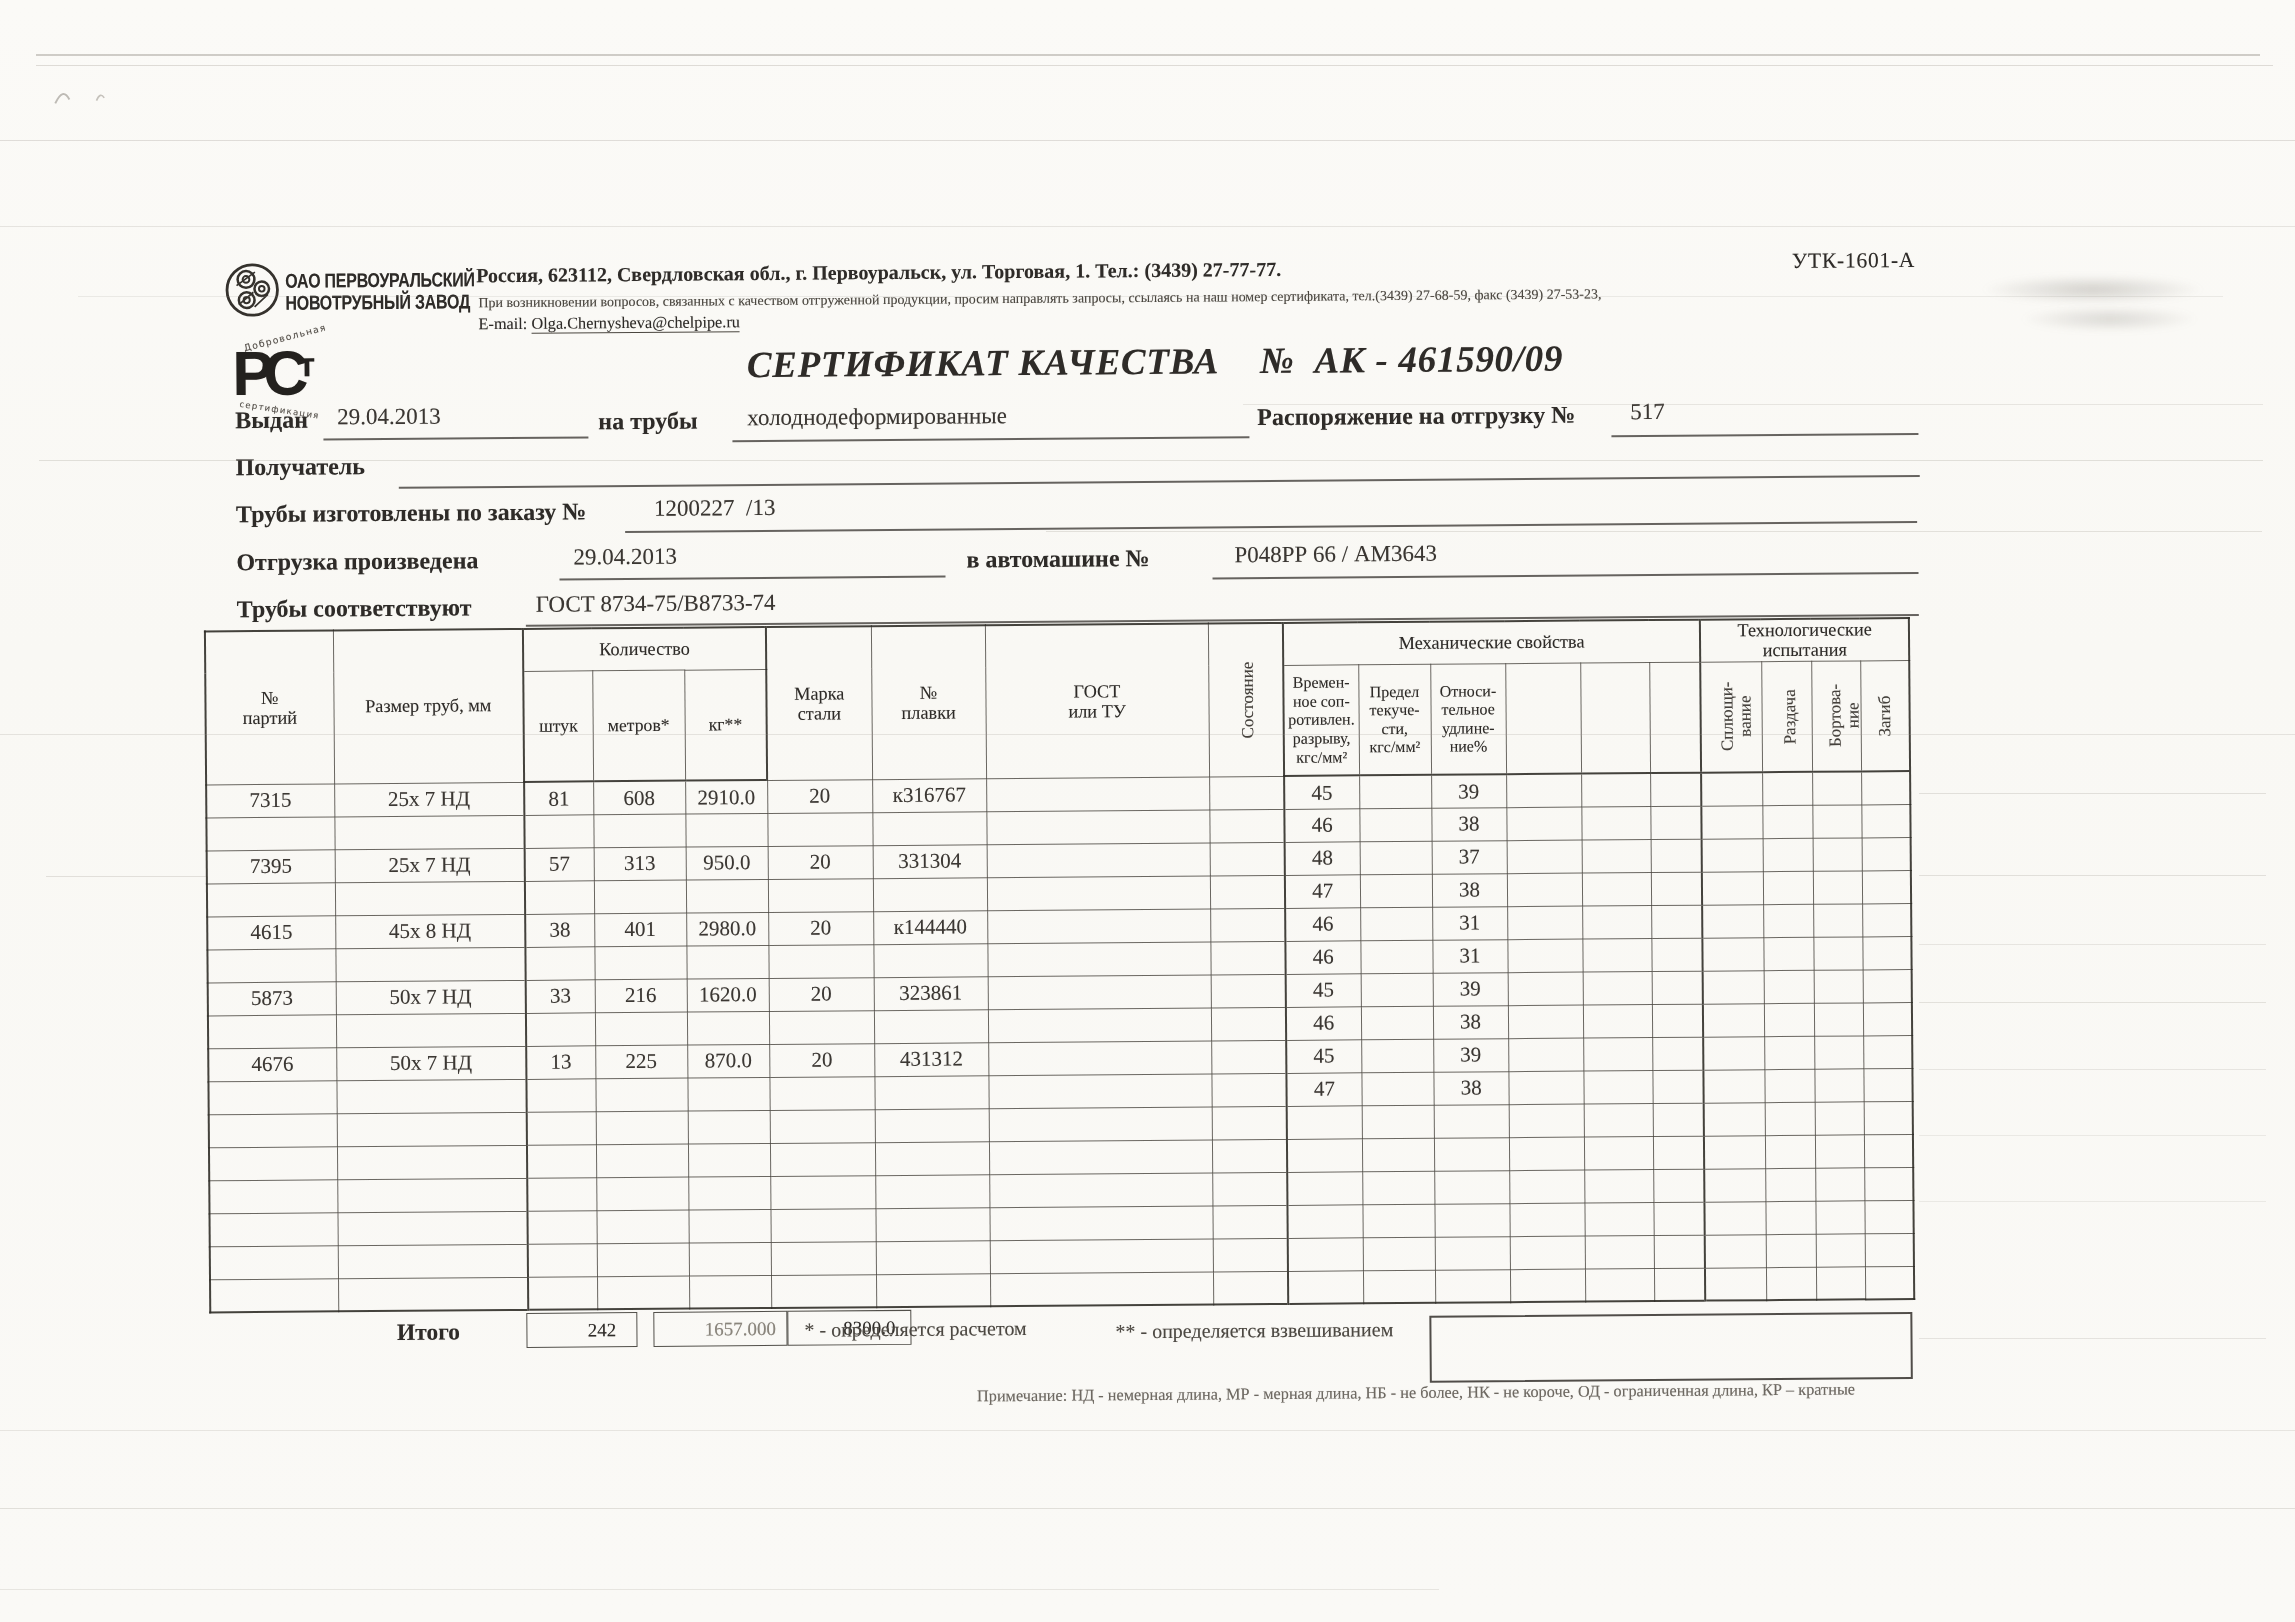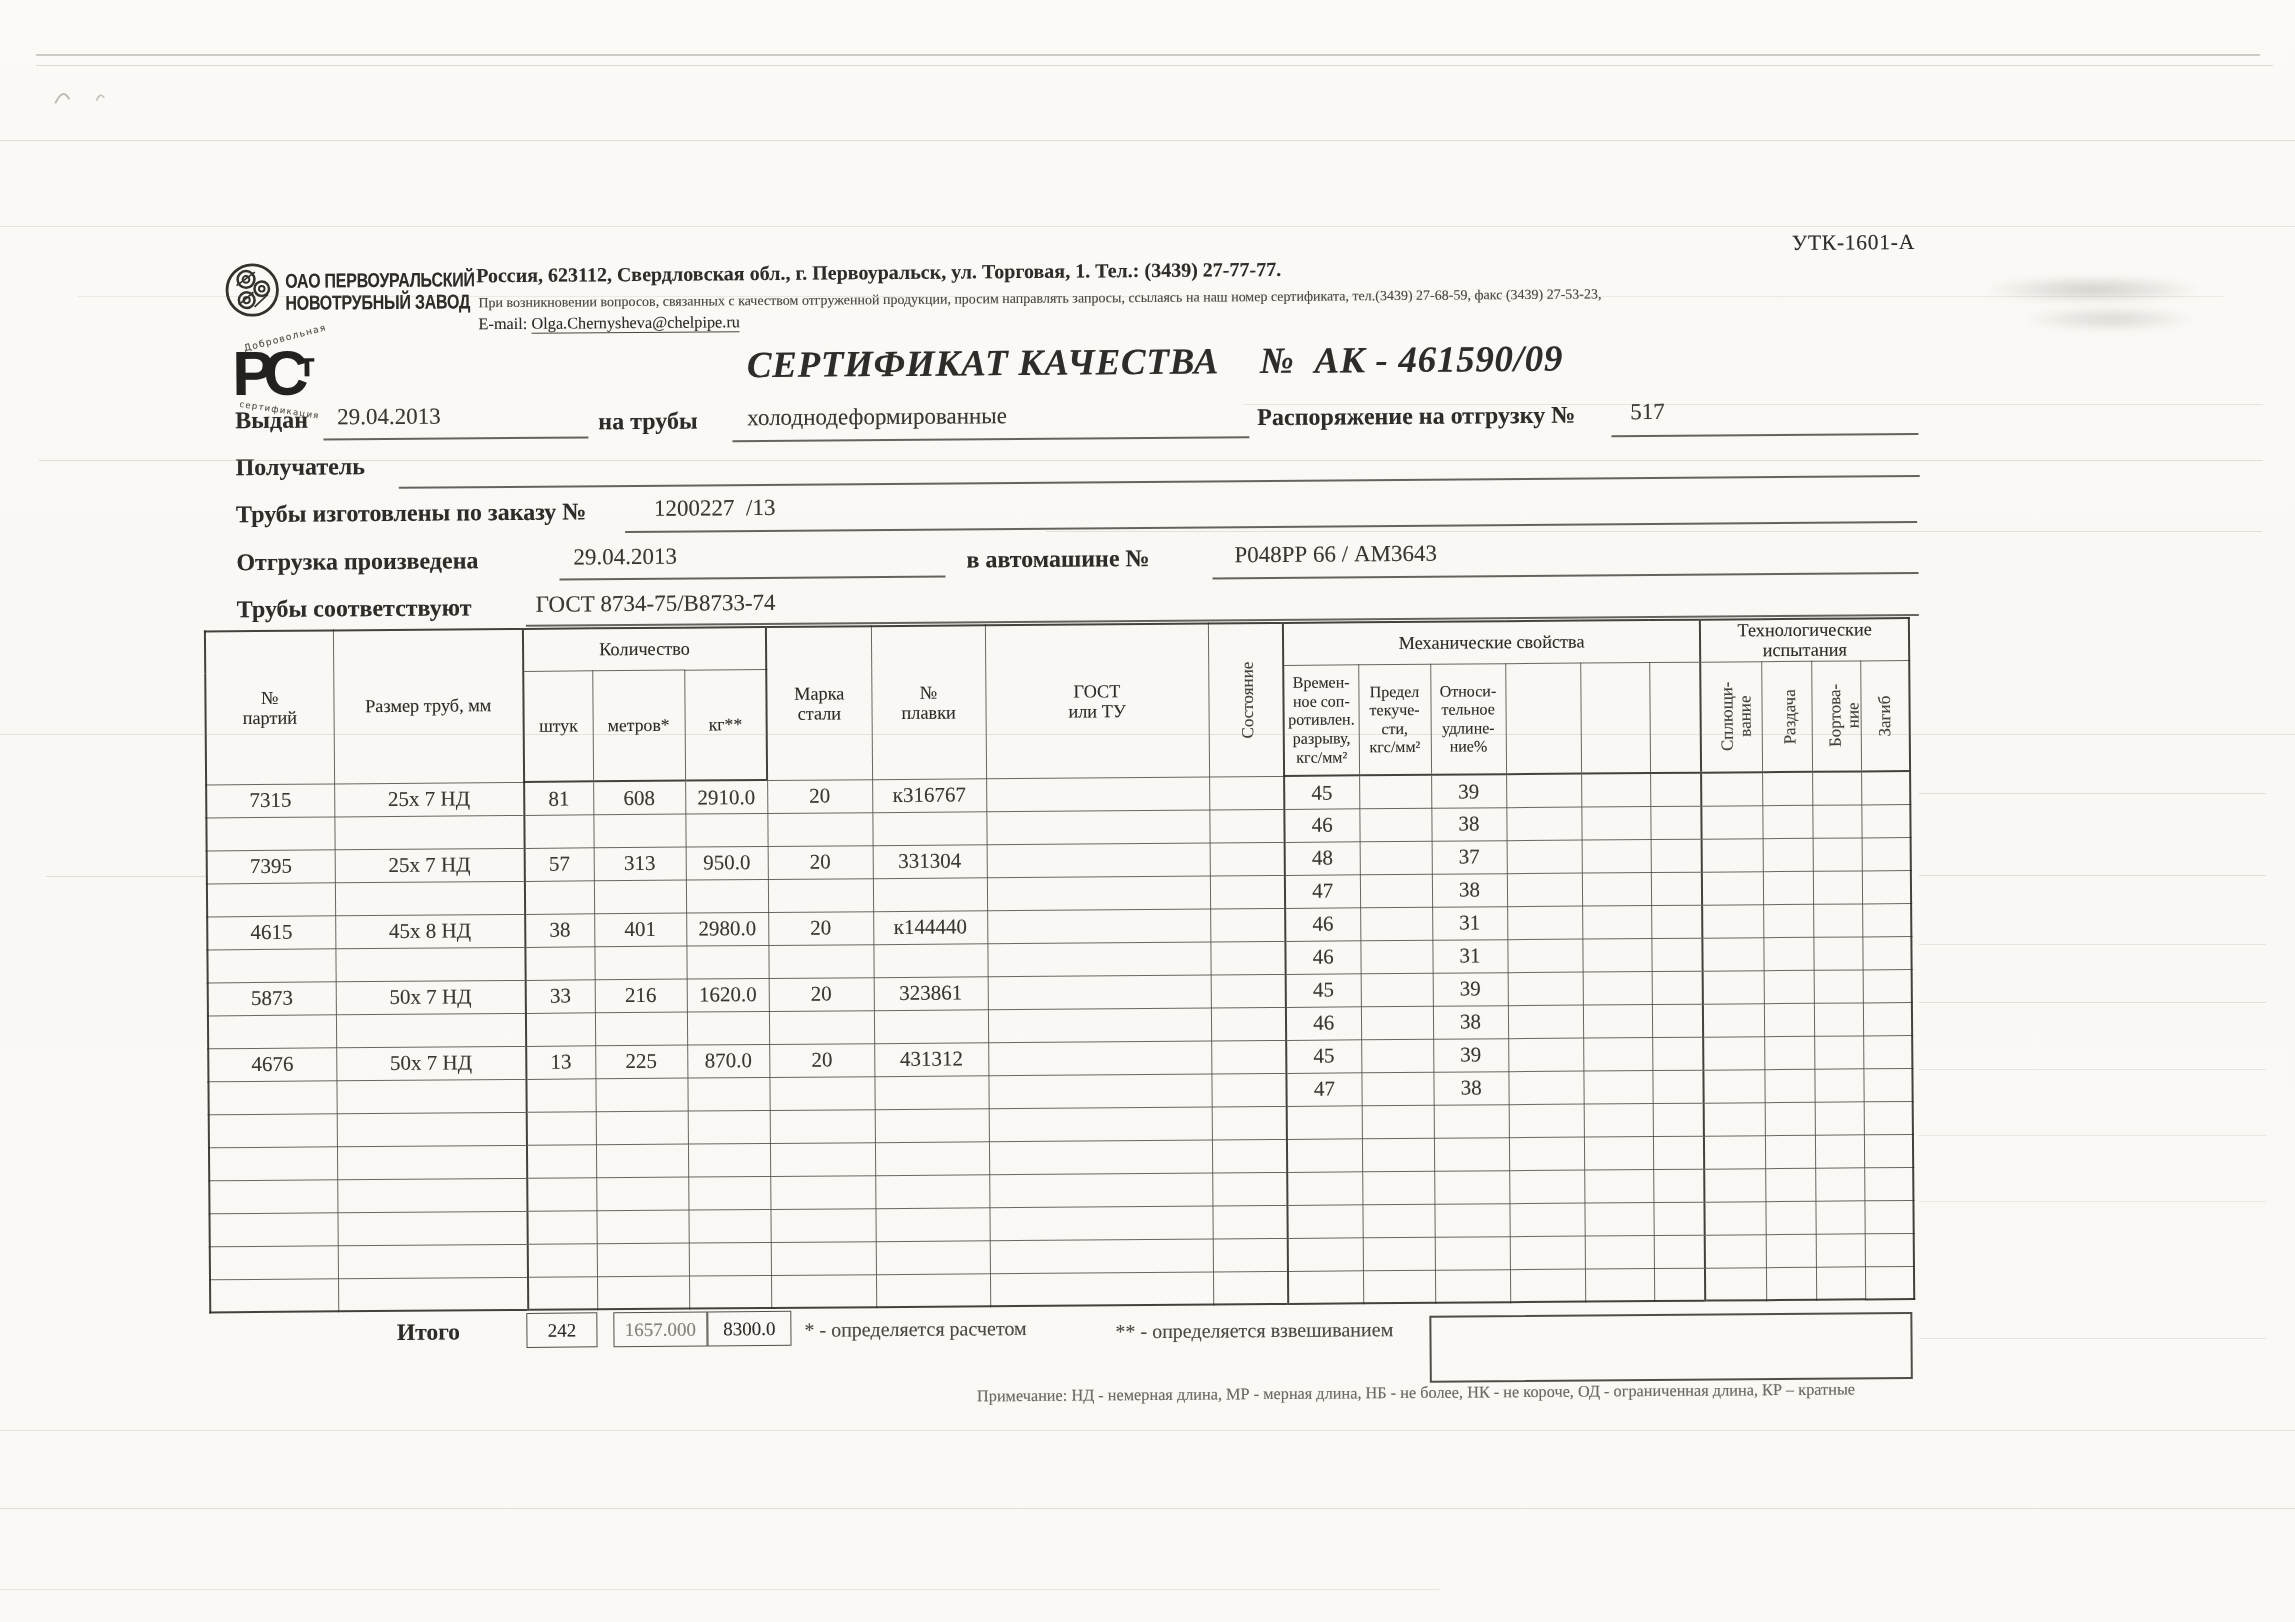--- a/index.html
+++ b/index.html
@@ -34,21 +34,21 @@
   .pre{white-space:pre-line;line-height:1.12;}
   .small{font-size:16px;line-height:1.16;}
   .vt{display:inline-block;transform:rotate(-90deg);white-space:pre;font-size:17px;line-height:1.05;color:#45413c;}
   .vt2{white-space:pre-line;}
   .bL{border-left:2px solid rgba(48,45,40,.9) !important;}
   tr.body{height:33px;}
   tr.body td{font-size:21px;color:#3b3733;}
   
   .totlbl{font-weight:bold;font-size:23.5px;}
   .totbox{position:absolute;display:flex;}
-  .totcell{border:1.6px solid rgba(52,49,44,.85);border-left-width:1px;height:33px;display:flex;align-items:center;justify-content:center;font-size:19px;}
+  .totcell{border:1.6px solid rgba(52,49,44,.85);border-left-width:1px;height:33px;display:flex;align-items:center;justify-content:center;font-size:19px;padding-left:40px;}
   .totcell:first-child{border-left-width:1.6px;}
   .faded{color:#8a857c;margin-left:16px;}
   .fnote{font-size:20px;color:#4c4842;white-space:pre;}
   .remark{font-size:16.3px;color:#6e6962;white-space:pre;}
   .emptybox{position:absolute;border:2px solid rgba(50,47,42,.85);}
   
   .streak{position:absolute;background:#9a958c;pointer-events:none;}
   .smudge{position:absolute;border-radius:50%;filter:blur(3.3px);pointer-events:none;}
   .rst-arc{position:absolute;font-size:9.2px;letter-spacing:1.3px;color:#55504a;white-space:pre;font-family:"DejaVu Sans",sans-serif;}
 </style>
@@ -72,21 +72,21 @@
     </svg>
   </div>
 
   <div class="abs coname" style="left:290px;top:263px;">ОАО ПЕРВОУРАЛЬСКИЙ
 НОВОТРУБНЫЙ ЗАВОД</div>
 
   <div class="abs addr1" style="left:481px;top:259px;">Россия, 623112, Свердловская обл., г. Первоуральск, ул. Торговая, 1. Тел.: (3439) 27-77-77.</div>
   <div class="abs addr2" style="left:483px;top:290px;">При возникновении вопросов, связанных с качеством отгруженной продукции, просим направлять запросы, ссылаясь на наш номер сертификата, тел.(3439) 27-68-59, факс (3439) 27-53-23,</div>
   <div class="abs addr3" style="left:483px;top:309px;"><span>E-mail: </span><span class="em">Olga.Chernysheva@chelpipe.ru</span></div>
 
-  <div class="abs formcode" style="left:1797px;top:236px;">УТК-1601-А</div>
+  <div class="abs formcode" style="left:1797px;top:254px;">УТК-1601-А</div>
 
   <div class="abs rst-arc" style="left:247px;top:325px;transform:rotate(-14deg);">Добровольная</div>
   <div class="abs" style="left:235px;top:332px;width:98px;height:65px;">
     <svg width="98" height="65" viewBox="0 0 150 100">
       <text x="2" y="86" font-family="Liberation Sans, DejaVu Sans, sans-serif" font-weight="bold" font-size="96" letter-spacing="-14" fill="#23211e">РС</text>
       <text x="104" y="58" font-family="Liberation Sans, DejaVu Sans, sans-serif" font-weight="bold" font-size="52" fill="#23211e">т</text>
     </svg>
   </div>
   <div class="abs rst-arc" style="left:243px;top:398px;transform:rotate(9deg);font-size:8.5px;">сертификация</div>
 

